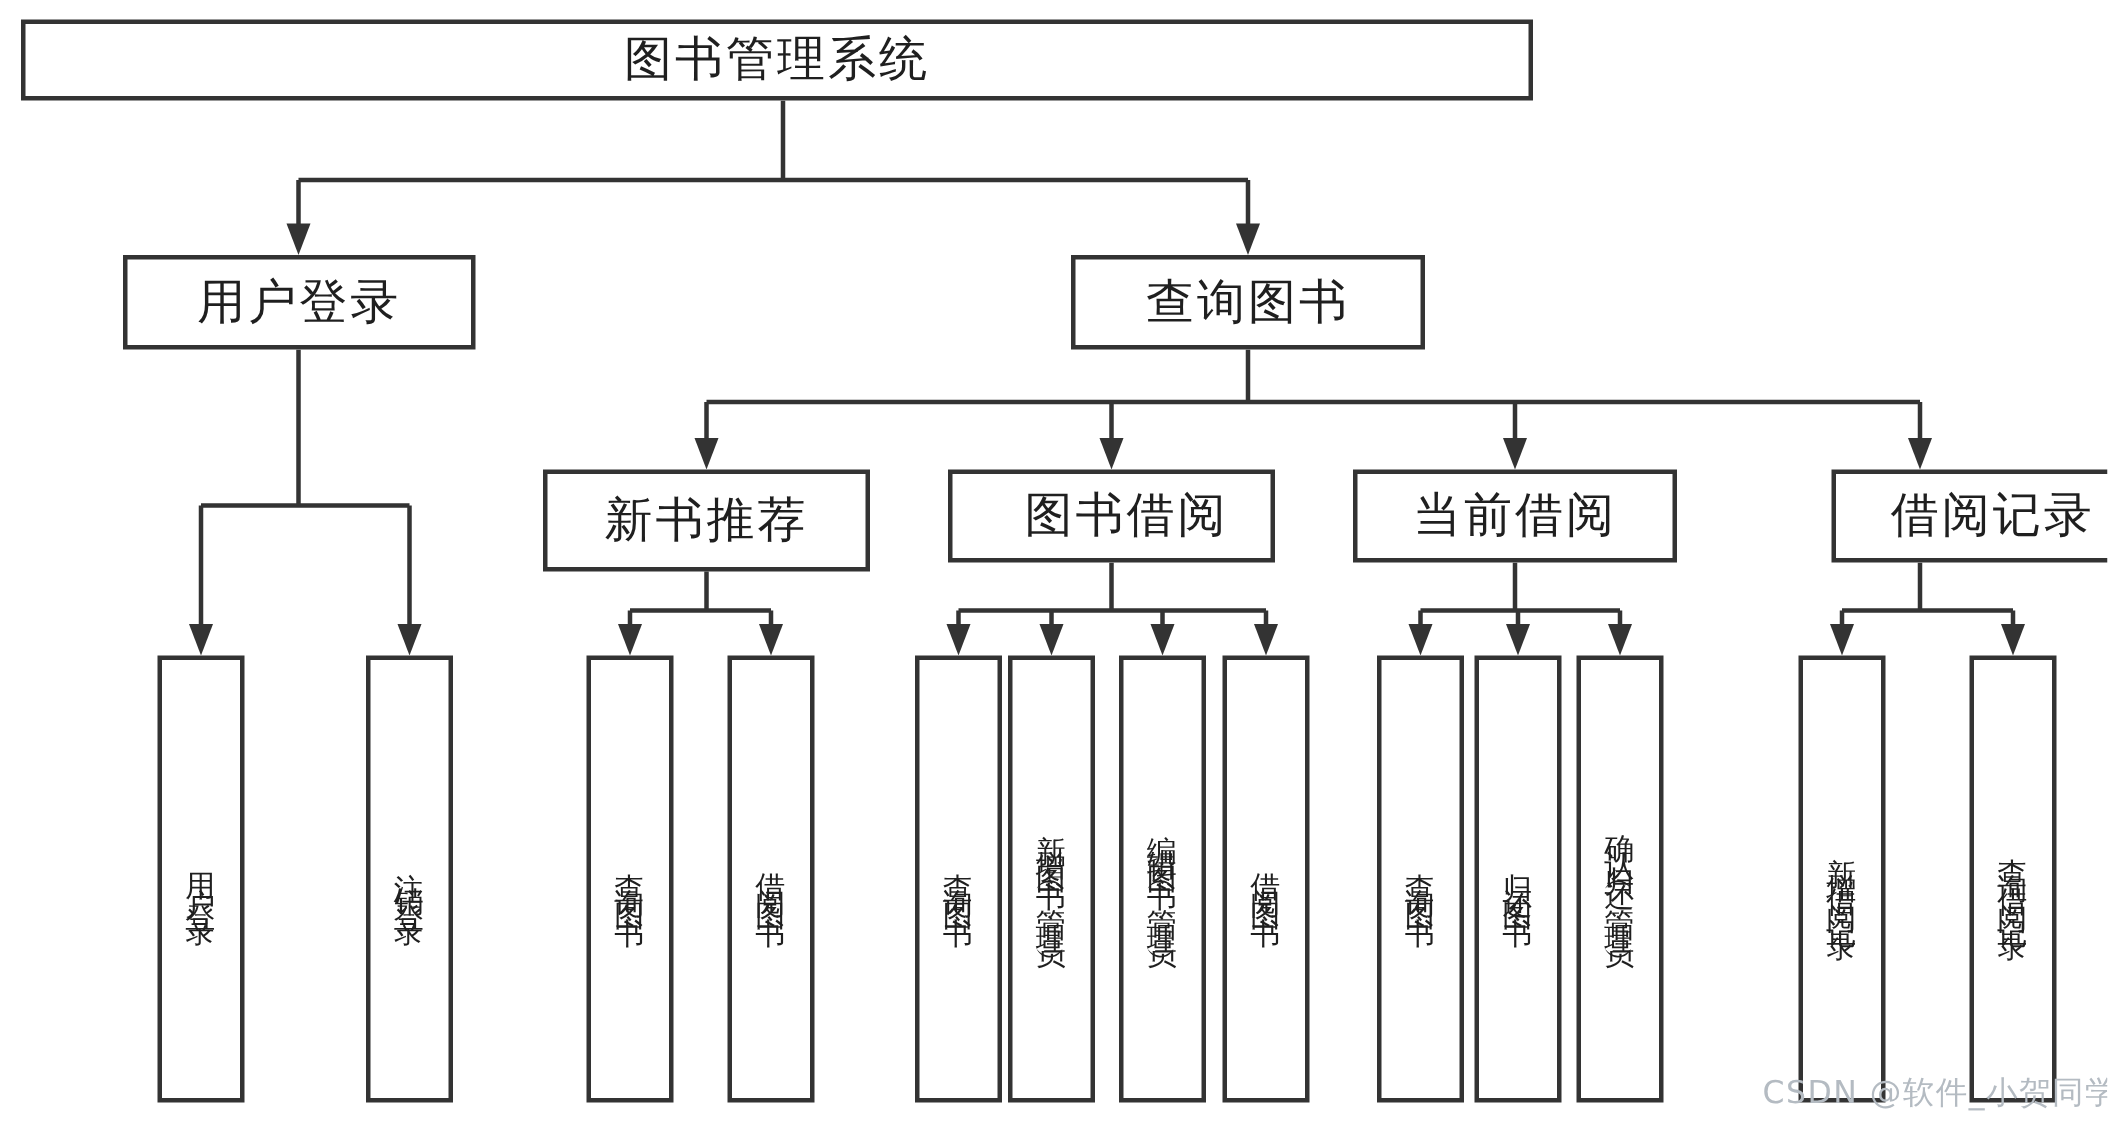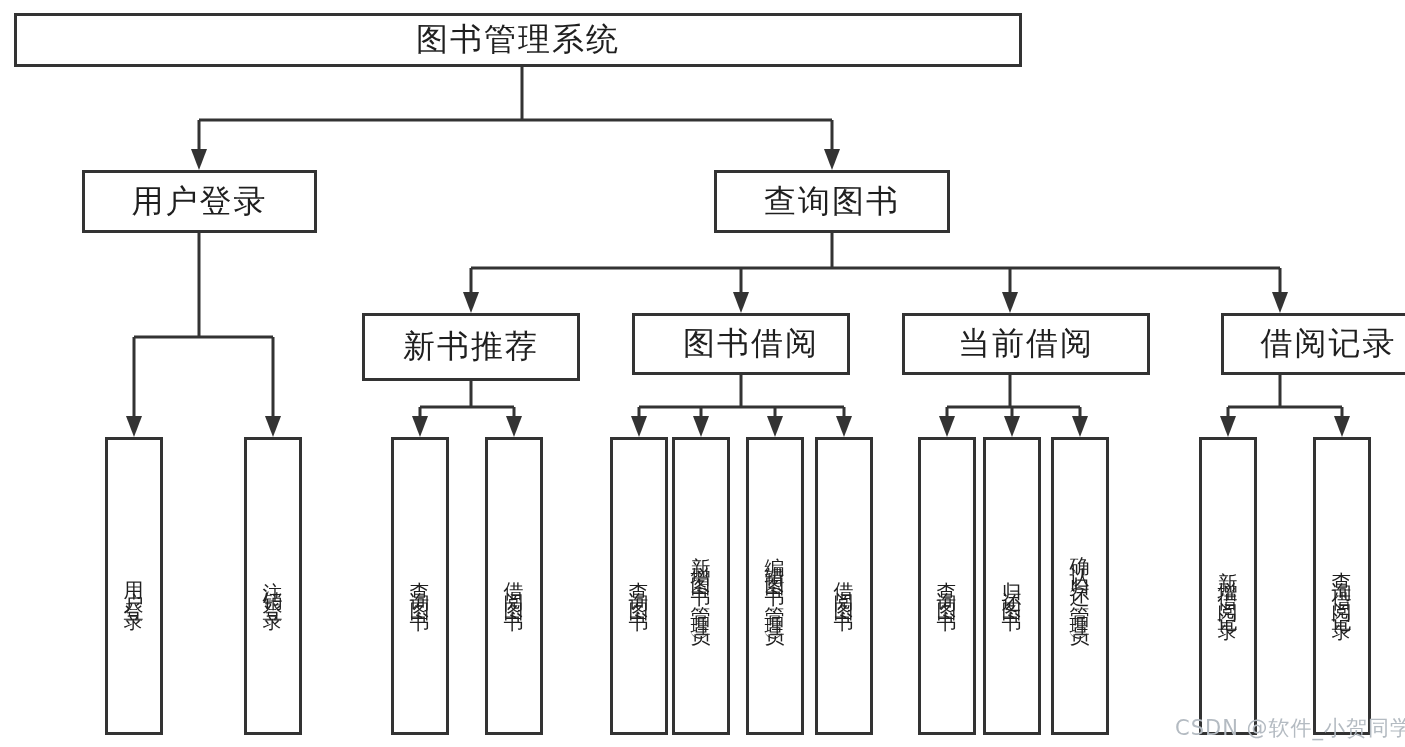--- a/index.html
+++ b/index.html
@@ -95,21 +95,21 @@
       <path d="M1334 416 L1350 416 L1342 437 Z" class="arrowhead"></path>
     </svg>
 
   <div class="box hbox" style="left:14px;top:13px;width:1008px;height:54px;">图书管理系统</div>
 
   <div class="box hbox" style="left:82px;top:170px;width:235px;height:63px;">用户登录</div>
   <div class="box hbox" style="left:714px;top:170px;width:236px;height:63px;">查询图书</div>
 
   <div class="box hbox" style="left:362px;top:313px;width:218px;height:68px;">新书推荐</div>
   <div class="box hbox" style="left:632px;top:313px;width:218px;height:62px;padding-left:20px;">图书借阅</div>
-  <div class="box hbox" style="left:902px;top:313px;width:248px;height:62px;">当前借阅</div>
+  <div class="box hbox" style="left:902px;top:313px;width:216px;height:62px;">当前借阅</div>
   <div class="box hbox" style="left:1173px;top:313px;width:215px;height:62px;margin-left:48px;">借阅记录</div>
 
   <div class="box vbox" style="left:105px;top:437px;width:58px;height:298px;">用户登录</div>
   <div class="box vbox" style="left:244px;top:437px;width:58px;height:298px;">注销登录</div>
 
   <div class="box vbox" style="left:391px;top:437px;width:58px;height:298px;">查询图书</div>
   <div class="box vbox" style="left:485px;top:437px;width:58px;height:298px;">借阅图书</div>
 
   <div class="box vbox" style="left:610px;top:437px;width:58px;height:298px;">查询图书</div>
   <div class="box vbox" style="left:672px;top:437px;width:58px;height:298px;">新增图书（管理员）</div>

